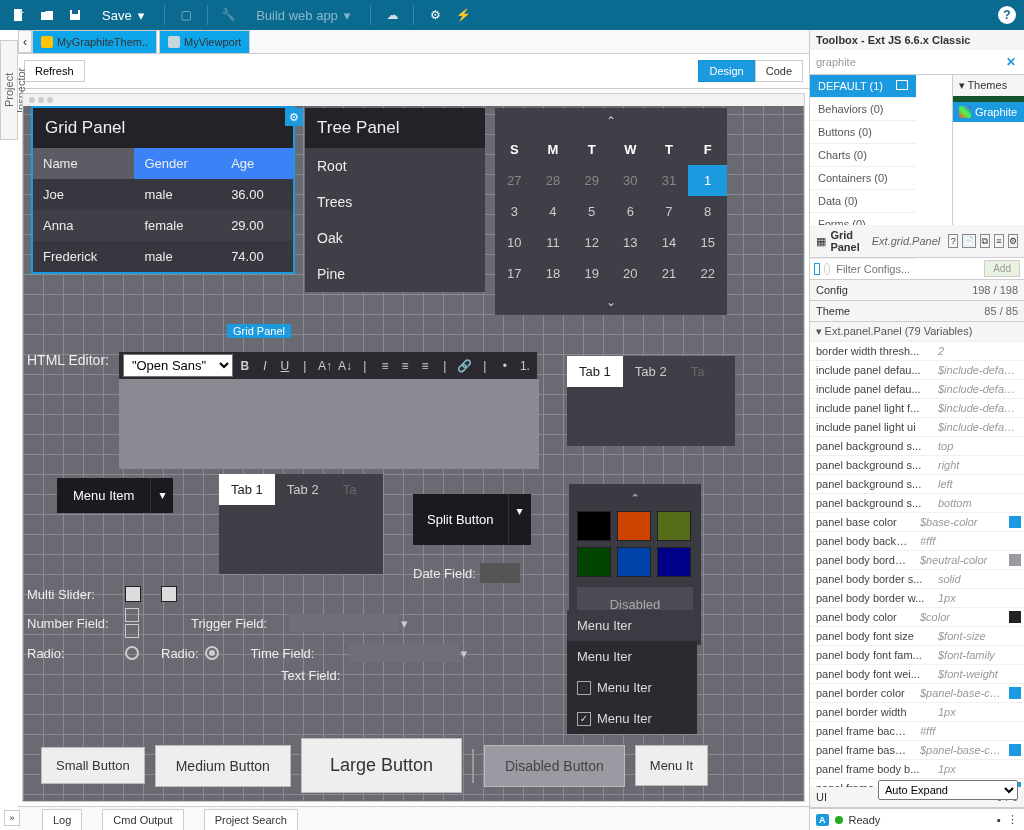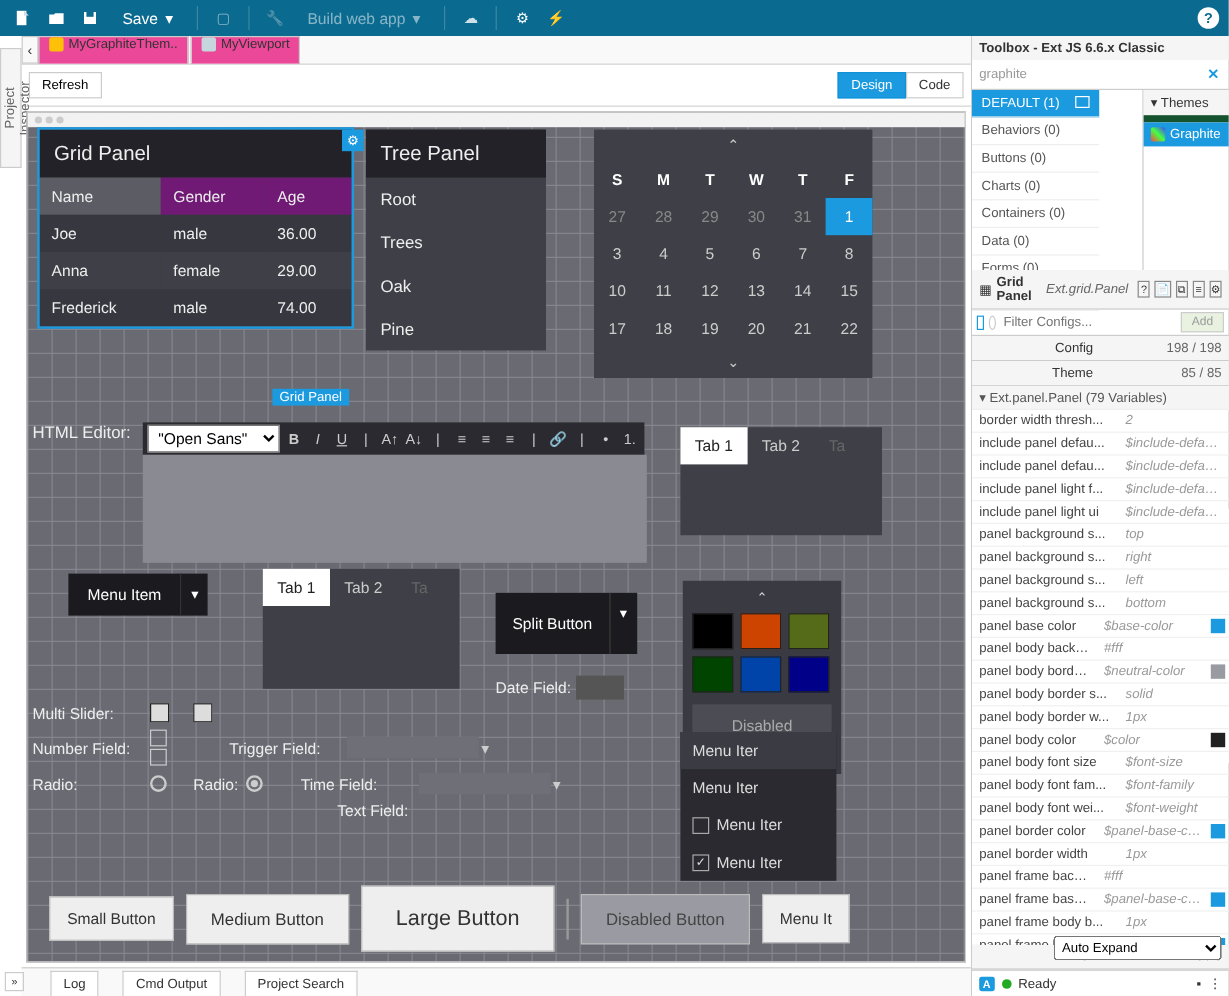--- a/index.html
+++ b/index.html
@@ -12,21 +12,21 @@
 .tb-label { color: #fff; font-size: 13px; }
 .tb-spacer { flex: 1; }
 
 .side-tab { writing-mode: vertical-rl; transform: rotate(180deg); position: absolute; left: 0; top: 40px; padding: 8px 2px; font-size: 11px; color: #666; background: #f5f5f5; border: 1px solid #ccc; width: 18px; height: 100px; text-align: center; }
 
 .main { display: flex; height: calc(100% - 30px); }
 .left { flex: 1; display: flex; flex-direction: column; padding-left: 18px; border-right: 1px solid #ccc; }
 .right { width: 214px; display: flex; flex-direction: column; }
 
 .file-tabs { display: flex; height: 24px; border-bottom: 1px solid #ccc; background: #f9f9f9; }
-.file-tab { display: flex; align-items: flex-start; padding: 0 8px; border: 1px solid #ccc; border-bottom: none; background: #ec4899; margin-right: 2px; font-size: 11px; gap: 4px; }
+.file-tab { display: flex; align-items: center; padding: 0 8px; border: 1px solid #ccc; border-bottom: none; background: #0ea5e9; margin-right: 2px; font-size: 11px; gap: 4px; }
 .ft-icon { width: 12px; height: 12px; background: #ffc107; border-radius: 2px; }
 .ft-icon.vp { background: #c5d6dc; }
 
 .design-bar { display: flex; align-items: center; padding: 6px; border-bottom: 1px solid #ccc; background: #fff; }
 .btn-refresh { padding: 4px 10px; border: 1px solid #ccc; background: #fff; font-size: 11px; cursor: pointer; }
 .bar-spacer { flex: 1; }
 .seg { display: flex; }
 .seg-btn { padding: 4px 10px; border: 1px solid #ccc; font-size: 11px; cursor: pointer; }
 .seg-btn.active { background: #1b9ae0; color: #fff; border-color: #1291d6; }
 .seg-btn:not(.active) { background: #fff; }
@@ -36,27 +36,27 @@
 .win-header { height: 12px; background: #f2f2f2; display:flex; align-items:center; padding:0 6px; gap:3px;}
 .win-header span{width:6px;height:6px;border-radius:50%;background:#ccc;}
 
 .panel { position: absolute; background: #3f3f47; color: #eee; }
 .sel { outline: 2px solid #1b9ae0; }
 .p-title { background: #222228; padding: 10px 12px; font-size: 17px; }
 .grid-panel { left: 10px; top: 14px; width: 260px; }
 .gear { position: absolute; top: 14px; left: 262px; width: 18px; height: 18px; background: #1b9ae0; color: #fff; display:flex; align-items:center; justify-content:center; font-size:11px; }
 .sel-label { position:absolute; top:230px; left:204px; background:#1b9ae0; color:#fff; font-size:11px; padding:1px 6px; }
 .gt th, .gt td { padding: 8px 10px; text-align: left; font-size: 13px; }
-.gt th { background: #701a75; font-weight: normal; }
+.gt th { background: #3b82f6; font-weight: normal; }
 .gt th.sort { background:#5c5c64;}
 .gt tr:nth-child(odd) td { background: #3f3f47; }
 .gt tr:nth-child(even) td { background: #373740; }
 .gt { border-collapse: collapse; width: 100%; }
 
-.tree-panel { left: 282px; top: 14px; width: 150px; }
+.tree-panel { left: 282px; top: 14px; width: 180px; }
 .tree-items div { padding: 10px 12px; font-size: 14px; }
 
 .cal { position: absolute; left: 472px; top: 14px; width: 232px; background: #3f3f47; color: #ccc; }
 .cal-nav { text-align: center; padding: 6px; font-size: 12px; }
 .cal table { width: 100%; border-collapse: collapse; }
 .cal th, .cal td { text-align: center; padding: 8px 4px; font-size: 13px; }
 .cal th { color:#fff; }
 .cal td.gray { color: #888; }
 .cal td.blue { background: #1b9ae0; color: #fff; }
 
@@ -137,21 +137,21 @@
 
 .cfg-hd{background:#f5f5f5;padding:4px 6px;font-size:11px;display:flex;align-items:center;gap:4px;border-bottom:1px solid #ccc;}
 .cfg-hd b{font-weight:bold;}
 .cfg-hd i{font-style:italic;color:#666;}
 .cfg-ico{width:14px;height:14px;border:1px solid #888;display:inline-flex;align-items:center;justify-content:center;font-size:9px;cursor:pointer;}
 .filter-row{display:flex;align-items:center;padding:2px 4px;border-bottom:1px solid #ccc;gap:4px;}
 .filter-row input{flex:1;border:none;font-size:11px;padding:2px;color:#999;}
 .add-btn{background:#e9f2e0;color:#999;padding:2px 8px;font-size:10px;border:1px solid #ccc;}
 .blue-sq{width:12px;height:12px;border:1px solid #1b9ae0;}
 .cfg-tab{display:flex;background:#f5f5f5;border-bottom:1px solid #ccc;}
-.cfg-tab div{flex:1;padding:4px 6px;font-size:11px;text-align:right;}
+.cfg-tab div{flex:1;padding:4px 6px;font-size:11px;}
 .cfg-tab .ct-r{text-align:right;color:#666;}
 
 .vars{flex:1;overflow:auto;font-size:11px;}
 .var-hd{background:#f5f5f5;padding:3px 6px;color:#555;border-bottom:1px solid #eee;}
 .var-row{display:flex;border-bottom:1px solid #f0f0f0;}
 .var-name{flex:1;padding:3px 6px;color:#444;overflow:hidden;text-overflow:ellipsis;white-space:nowrap;}
 .var-val{width:90px;padding:3px 4px;color:#999;font-style:italic;overflow:hidden;text-overflow:ellipsis;white-space:nowrap;}
 .var-sw{width:12px;height:12px;margin:3px;flex-shrink:0;}
 .ui-status{display:flex;align-items:center;padding:4px 6px;border-top:1px solid #ccc;font-size:11px;gap:6px;}
 .ui-badge{background:#1b9ae0;color:#fff;padding:1px 3px;border-radius:2px;font-size:9px;font-weight:bold;}

